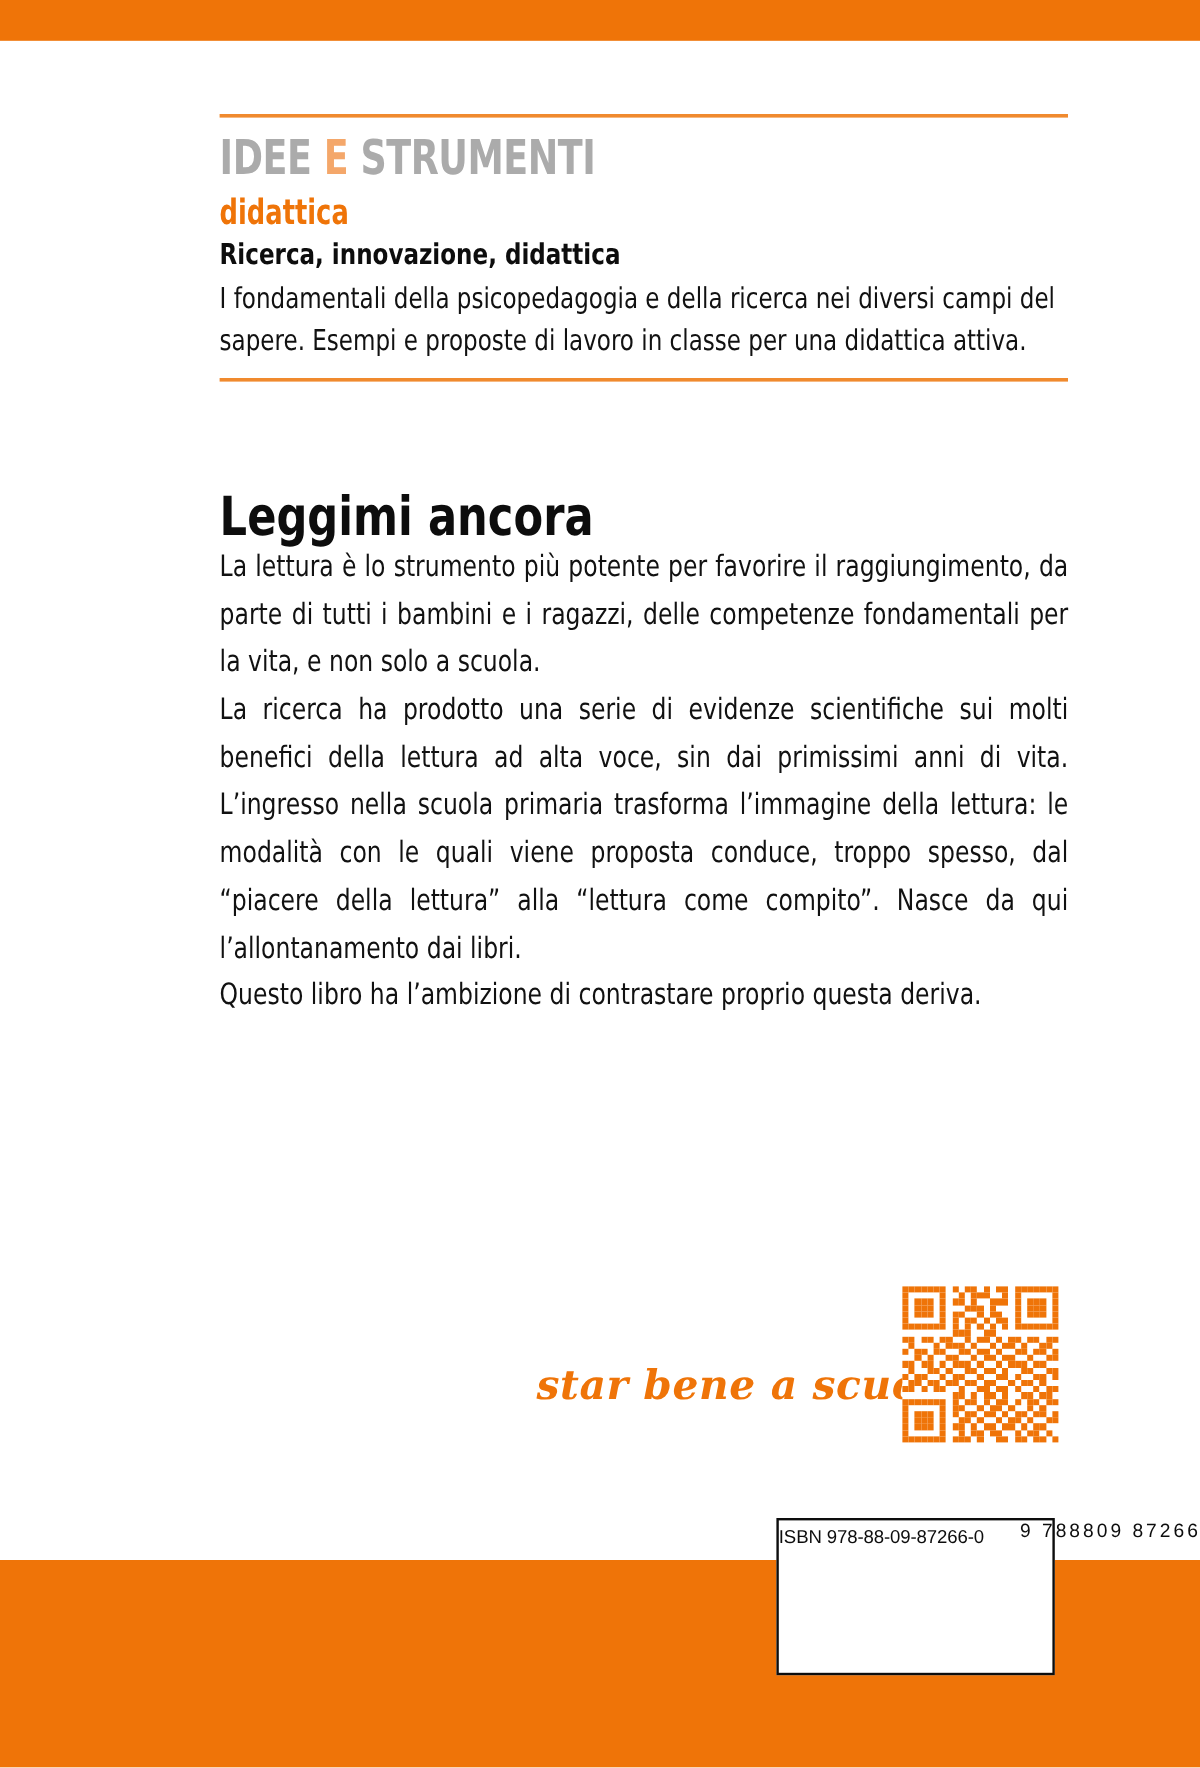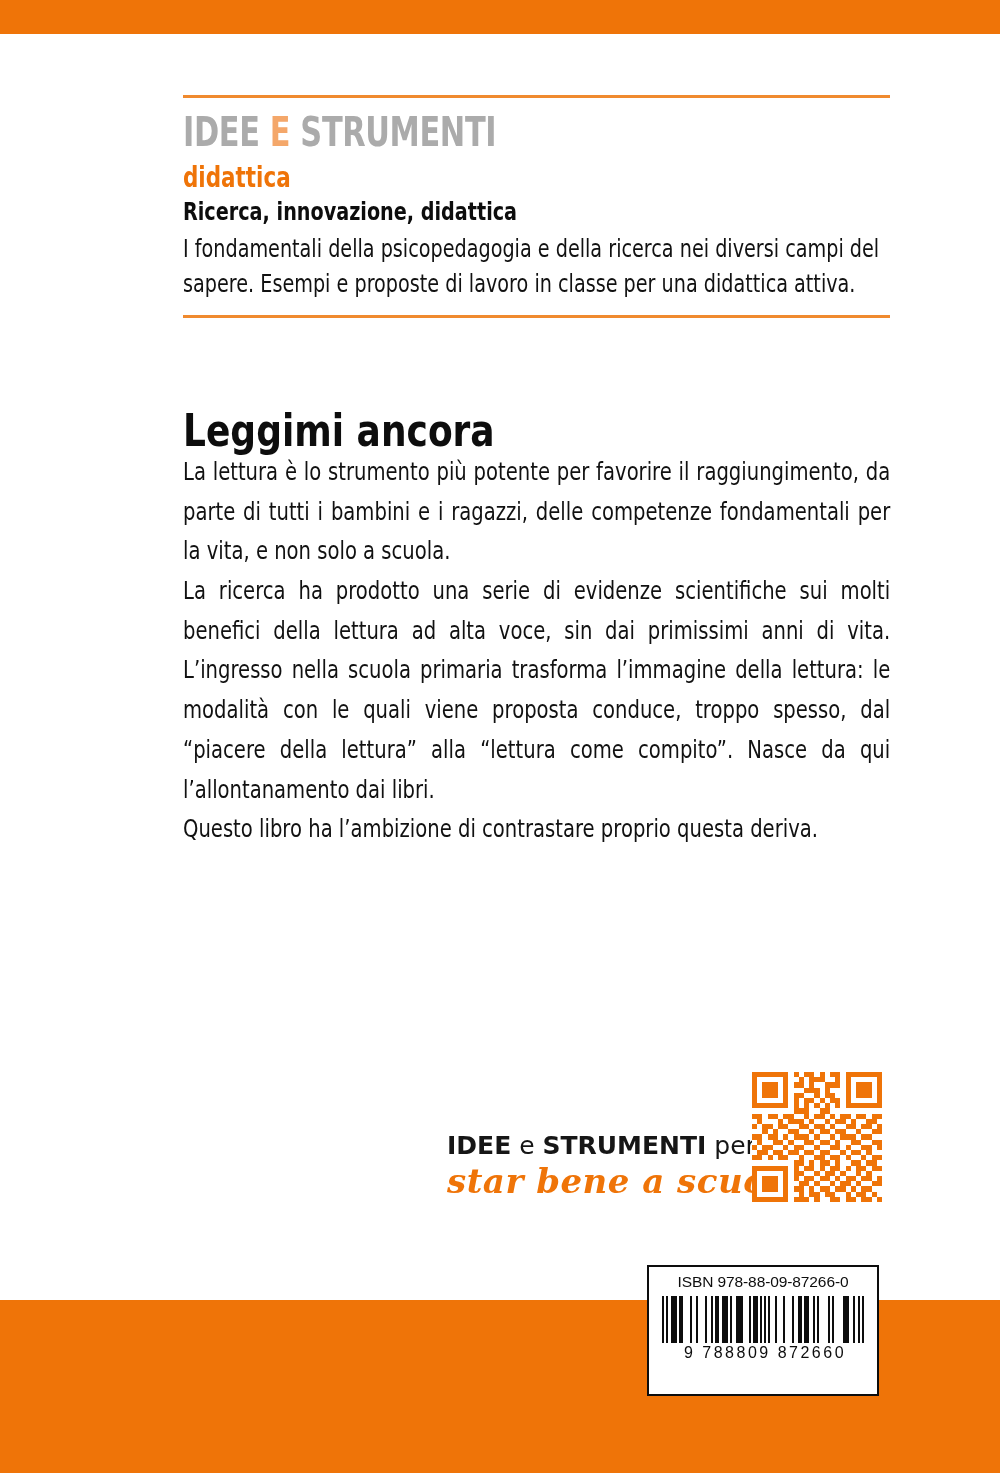--- a/index.html
+++ b/index.html
@@ -182,21 +182,21 @@
   .barcode-box {
     position: absolute;
     left: 647px;
     top: 1265px;
     width: 232px;
     height: 131px;
     background: #ffffff;
     border: 2px solid #0D0D0D;
     box-sizing: border-box;
     display: flex;
-    flex-direction: column;
+    flex-direction: row;
   }
   .isbn-text {
     text-align: center;
     font-family: "Liberation Sans", sans-serif;
     font-size: 15.5px;
     color: #0D0D0D;
     padding-top: 6px;
     letter-spacing: -0.1px;
     white-space: nowrap;
   }
@@ -270,23 +270,20 @@
 
 <h1 class="book-title">Leggimi ancora</h1>
 
 <div class="blurb">
   <p>La lettura è lo strumento più potente per favorire il raggiungimento, da parte di tutti i bambini e i ragazzi, delle competenze fondamentali per la vita, e non solo a scuola.</p>
   <p>La ricerca ha prodotto una serie di evidenze scientifiche sui molti benefici della lettura ad alta voce, sin dai primissimi anni di vita. L’ingresso nella scuola primaria trasforma l’immagine della lettura: le modalità con le quali viene proposta conduce, troppo spesso, dal “piacere della lettura” alla “lettura come compito”. Nasce da qui l’allontanamento dai libri.</p>
   <p class="last">Questo libro ha l’ambizione di contrastare proprio questa deriva.</p>
 </div>
 
 <div class="brand">
-  <div class="brand-line1">
-    <span class="b">IDEE</span><span class="n"> e </span><span class="b">STRUMENTI</span><span class="n"> per</span>
-  </div>
   <div class="brand-line2">star bene a scuola</div>
 </div>
 
 <div class="qr" id="qr">
     <i class="on"></i>
     <i class="on"></i>
     <i class="on"></i>
     <i class="on"></i>
     <i class="on"></i>
     <i class="on"></i>

